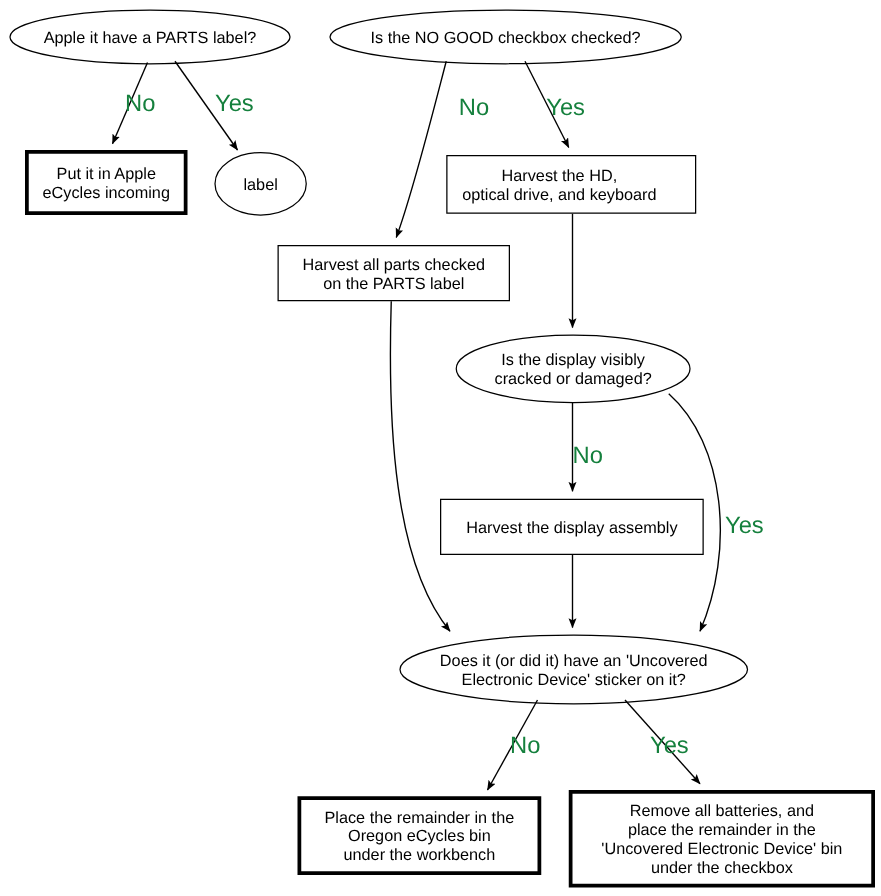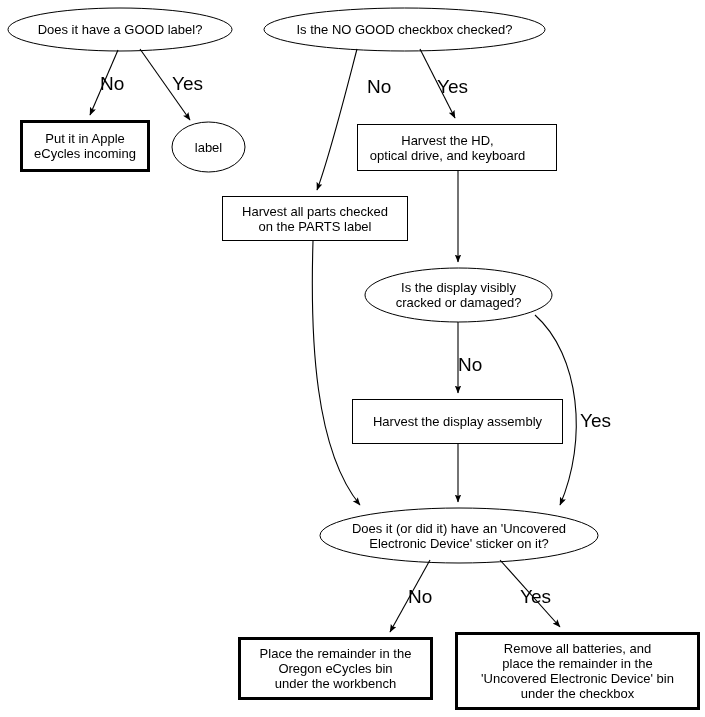--- a/index.html
+++ b/index.html
@@ -29,21 +29,21 @@
     justify-content: center;
     text-align: center;
     color: #000000;
     font-size: 13px;
     line-height: 15px;
     pointer-events: none;
     white-space: pre-line;
   }
   .edge-label {
     position: absolute;
-    color: #000000;
+    color: #15803d;
     font-size: 19px;
     line-height: 21px;
     white-space: nowrap;
   }
 </style>
 </head>
 <body>
 
 <div id="flow-root">
 
@@ -96,21 +96,21 @@
       <path d="M 535,315 C 580,355 588,440 560,505" marker-end="url(#arrowhead)"></path>
 
       <path d="M 458,444 L 458,502" marker-end="url(#arrowhead)"></path>
 
       <path d="M 430,560 L 390,632" marker-end="url(#arrowhead)"></path>
 
       <path d="M 500,560 L 560,627" marker-end="url(#arrowhead)"></path>
     </g>
   </svg>
 
-  <div class="node-label" style="left:8px; top:8px; width:224px; height:43px;">Does it have a GOOD label?</div>
+  <div class="node-label" style="left:8px; top:8px; width:224px; height:43px;">Apple it have a PARTS label?</div>
 
   <div class="node-label" style="left:264px; top:8px; width:281px; height:43px;">Is the NO GOOD checkbox checked?</div>
 
   <div class="node-label" style="left:20px; top:120px; width:130px; height:52px;">Put it in Apple
 eCycles incoming</div>
 
   <div class="node-label" style="left:172px; top:122px; width:73px; height:50px;">label</div>
 
   <div class="node-label" style="left:357px; top:124px; width:181px; height:47px;">Harvest the HD,
 optical drive, and keyboard</div>

